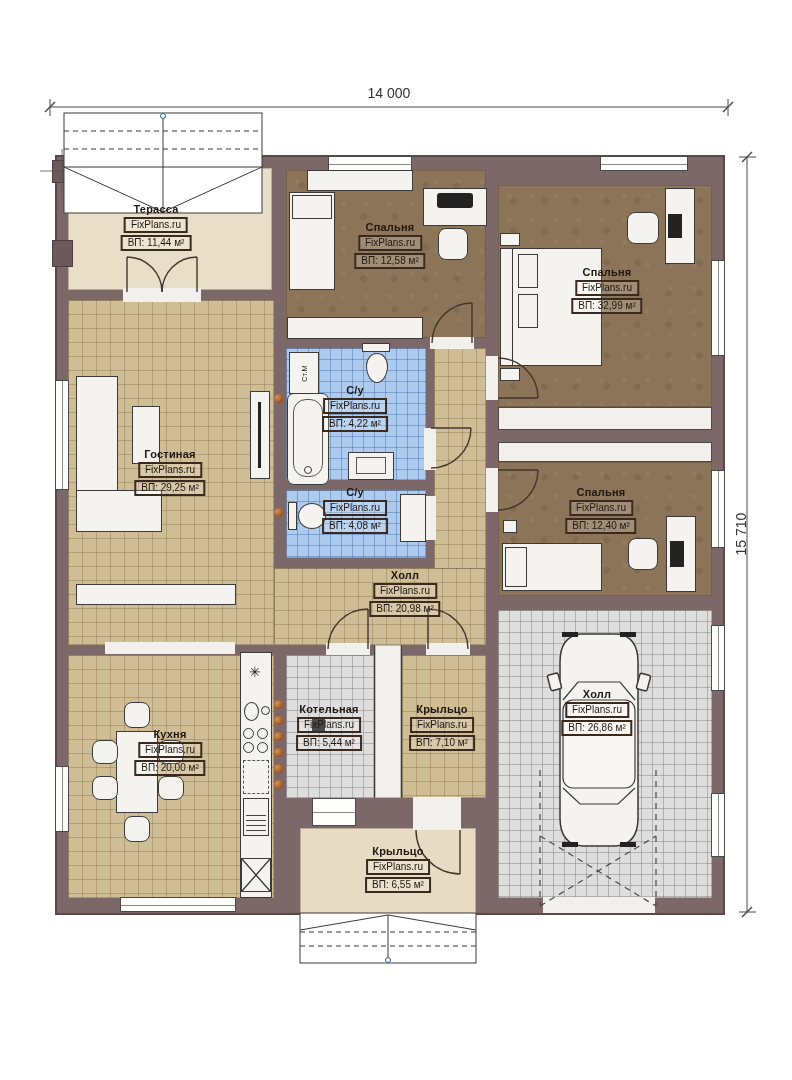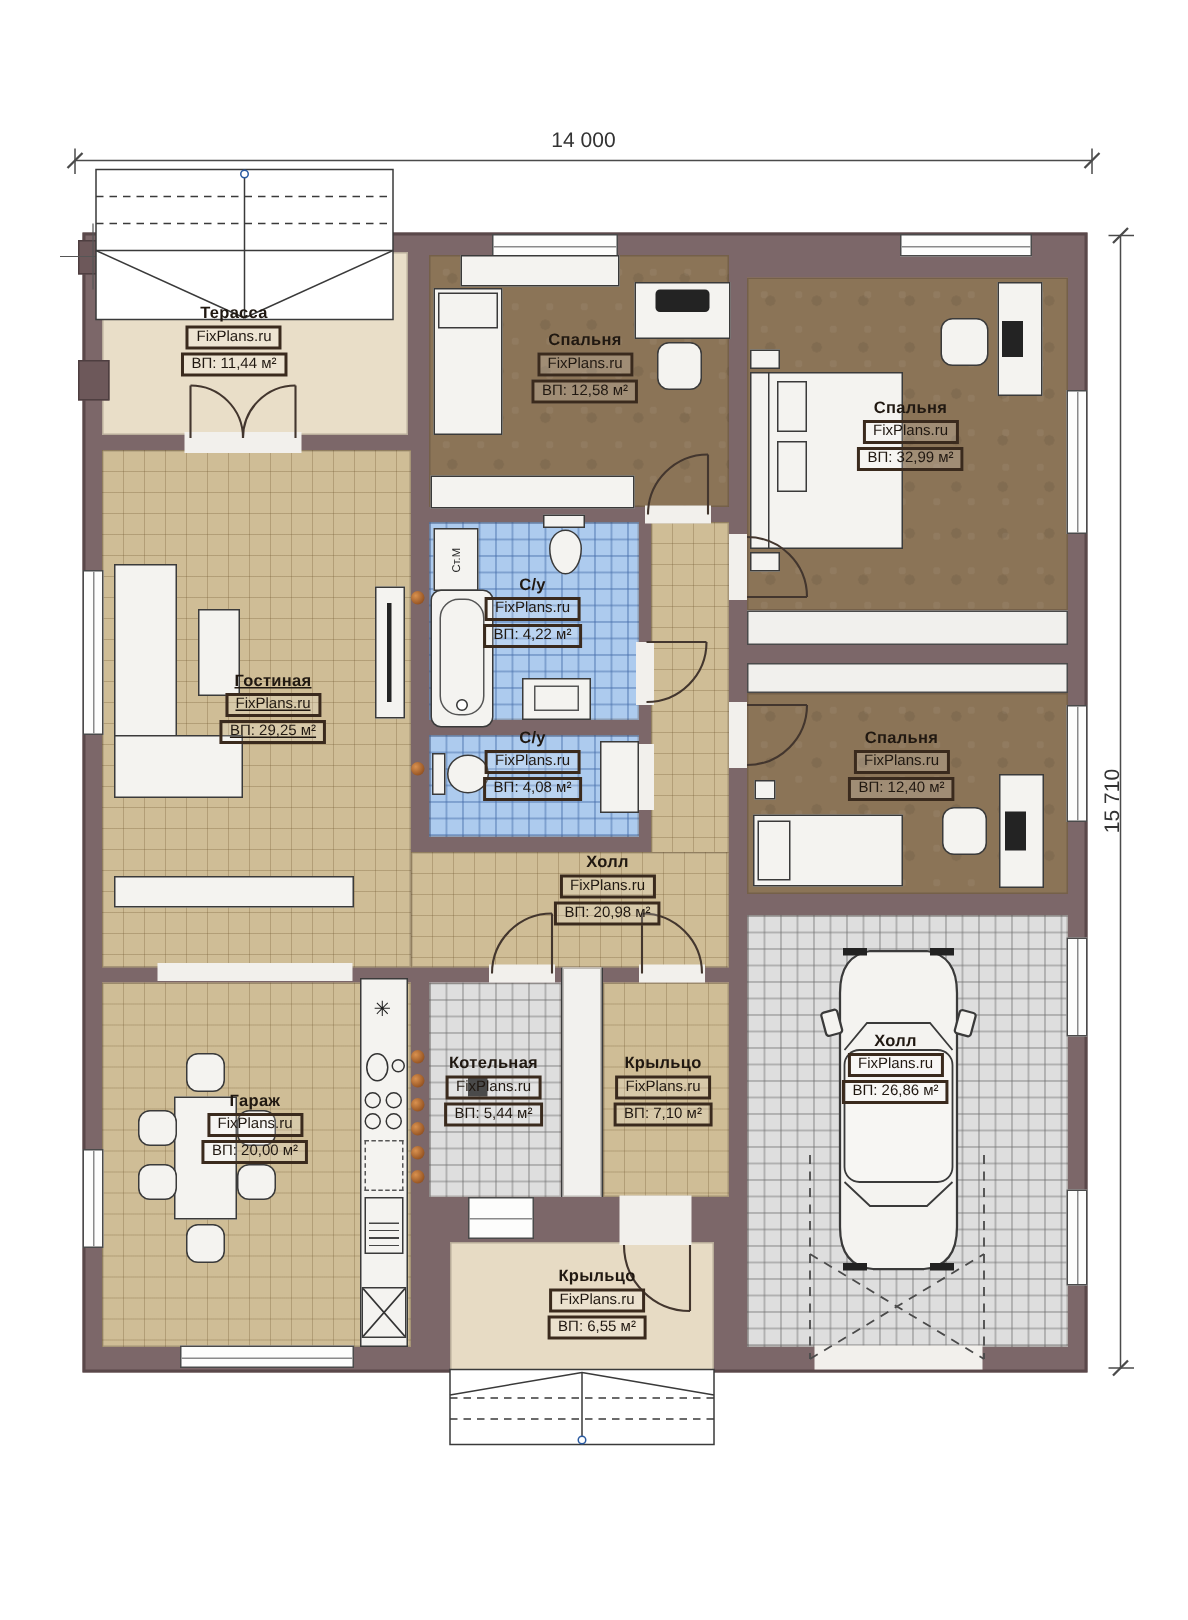--- a/index.html
+++ b/index.html
@@ -286,42 +286,42 @@
   <div class="rlabel" style="left:607px;top:267px;">
     <div class="rname">Спальня</div>
     <div class="rtag">FixPlans.ru</div>
     <div class="rtag">ВП: 32,99 м²</div>
   </div>
   <div class="rlabel" style="left:355px;top:385px;">
     <div class="rname">С/у</div>
     <div class="rtag">FixPlans.ru</div>
     <div class="rtag">ВП: 4,22 м²</div>
   </div>
-  <div class="rlabel" style="left:182px;top:449px;text-decoration:underline;">
+  <div class="rlabel" style="left:170px;top:449px;">
     <div class="rname">Гостиная</div>
     <div class="rtag">FixPlans.ru</div>
     <div class="rtag">ВП: 29,25 м²</div>
   </div>
   <div class="rlabel" style="left:355px;top:487px;">
     <div class="rname">С/у</div>
     <div class="rtag">FixPlans.ru</div>
     <div class="rtag">ВП: 4,08 м²</div>
   </div>
   <div class="rlabel" style="left:601px;top:487px;">
     <div class="rname">Спальня</div>
     <div class="rtag">FixPlans.ru</div>
     <div class="rtag">ВП: 12,40 м²</div>
   </div>
   <div class="rlabel" style="left:405px;top:570px;">
     <div class="rname">Холл</div>
     <div class="rtag">FixPlans.ru</div>
     <div class="rtag">ВП: 20,98 м²</div>
   </div>
   <div class="rlabel" style="left:170px;top:729px;">
-    <div class="rname">Гараж</div>
+    <div class="rname">Кухня</div>
     <div class="rtag">FixPlans.ru</div>
     <div class="rtag">ВП: 20,00 м²</div>
   </div>
   <div class="rlabel" style="left:329px;top:704px;">
     <div class="rname">Котельная</div>
     <div class="rtag">FixPlans.ru</div>
     <div class="rtag">ВП: 5,44 м²</div>
   </div>
   <div class="rlabel" style="left:442px;top:704px;">
     <div class="rname">Крыльцо</div>

